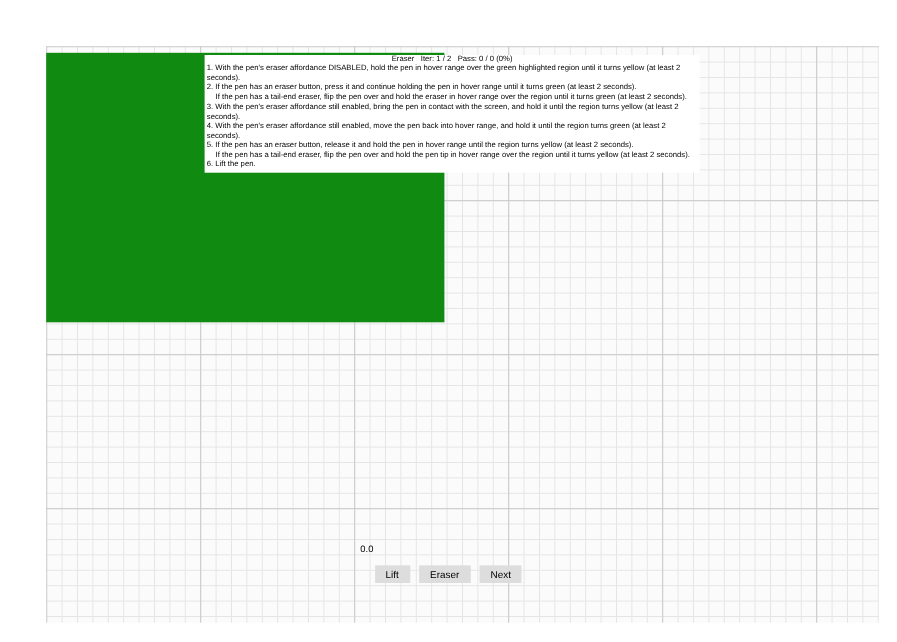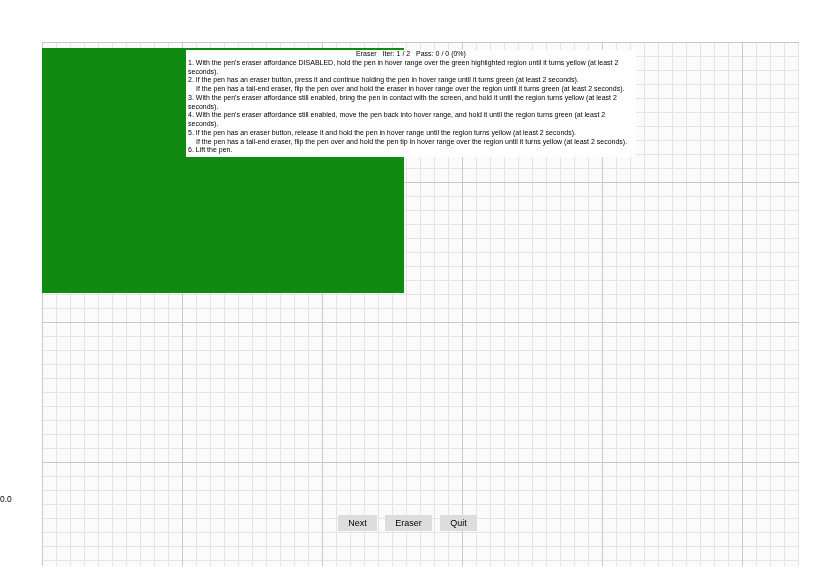--- a/index.html
+++ b/index.html
@@ -65,21 +65,21 @@
     white-space: normal;
   }
   .instructions .indent {
     padding-left: 8px;
   }
   .readout {
     position: absolute;
     left: 0;
     width: 667px;
     top: 494px;
-    text-align: left;
+    text-align: center;
     font-size: 8.5px;
     color: #000;
   }
   .button-row {
     position: absolute;
     left: 0;
     width: 815px;
     top: 512px;
     text-align: center;
   }
@@ -116,18 +116,18 @@
         <div class="line indent">If the pen has a tail-end eraser, flip the pen over and hold the pen tip in hover range over the region until it turns yellow (at least 2 seconds).</div>
         <div class="line">6. Lift the pen.</div>
       </div>
   </div>
 
   <div class="readout">
     <span>0.0</span>
   </div>
 
   <div class="button-row">
+    <button class="btn">Lift</button>
+    <button class="btn">Eraser</button>
     <button class="btn">Next</button>
-    <button class="btn">Eraser</button>
-    <button class="btn">Quit</button>
   </div>
 
 </div>
 
 </body></html>

